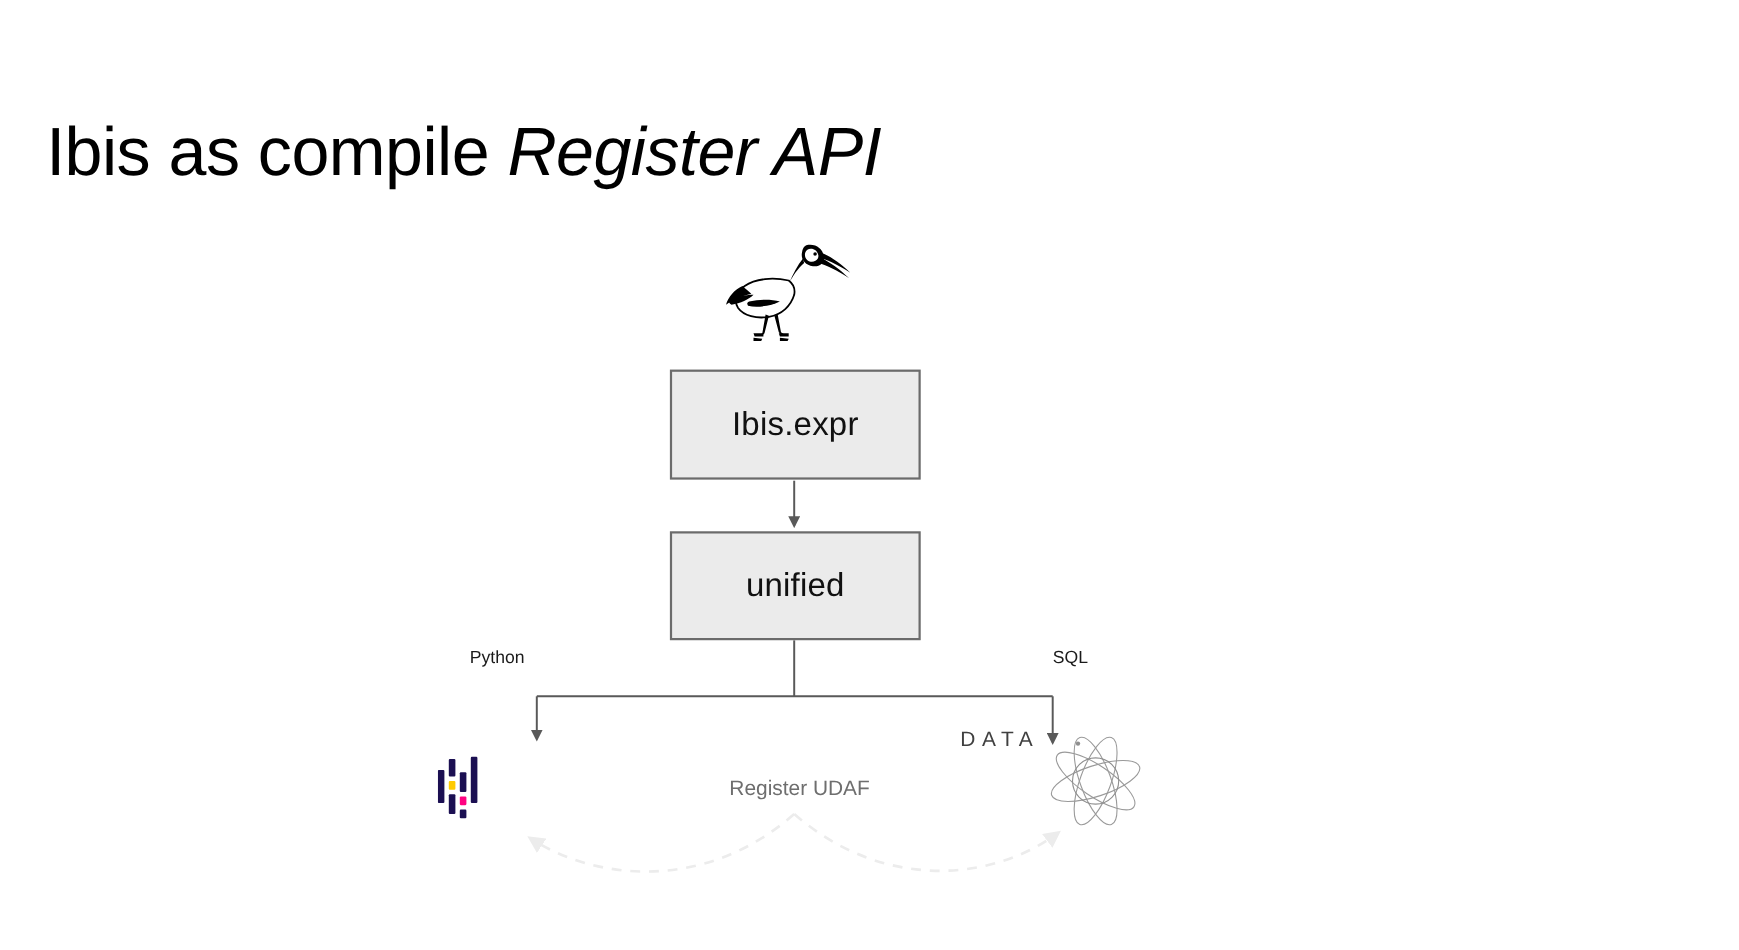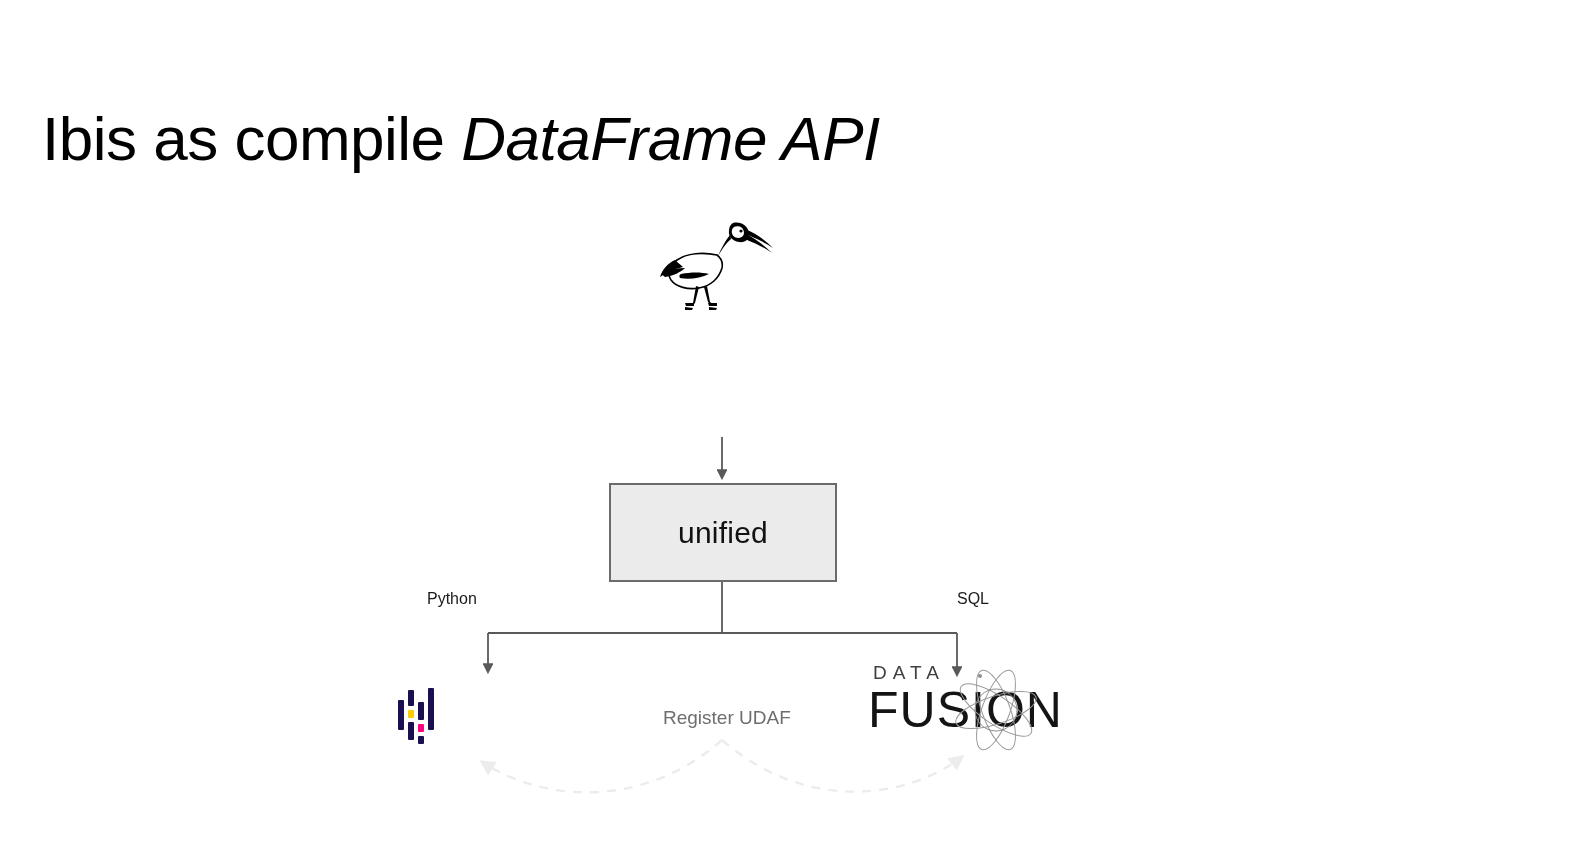--- a/index.html
+++ b/index.html
@@ -161,21 +161,21 @@
     position: absolute;
     left: 82px;
     top: 2px;
     width: 92px;
     height: 92px;
   }
 </style>
 </head>
 <body>
 
-<h1 id="slide-title"><span>Ibis as compile </span><span class="em">DataFrame API</span></h1>
+<h1 id="slide-title"><span>Ibis as compile </span><span class="em">Register API</span></h1>
 
 <div id="diagram">
 
   <div id="ibis-logo">
     <svg viewBox="0 0 120 105" width="120" height="105" aria-hidden="true">
       <g fill="#000000">
 
         <path d="M92 22 C100 25 110 32 118 40 C112 36 103 31 95 28 C93 27 91 25 92 22 Z"></path>
         <path d="M91 26 C99 30 109 37 117 45 C110 40 100 35 92 32 C90 31 89 28 91 26 Z"></path>
 
@@ -217,20 +217,23 @@
     <line x1="488" y1="633" x2="957" y2="633" stroke="#595959" stroke-width="1.8"></line>
 
     <line x1="488" y1="633" x2="488" y2="672" stroke="#595959" stroke-width="1.8" marker-end="url(#arrow-solid)"></line>
 
     <line x1="957" y1="633" x2="957" y2="675" stroke="#595959" stroke-width="1.8" marker-end="url(#arrow-solid)"></line>
 
     <path d="M 722 740 C 640 812 540 800 482 762" fill="none" stroke="#ececec" stroke-width="2.4" stroke-dasharray="9 8" marker-end="url(#arrow-faint)"></path>
     <path d="M 722 740 C 805 812 905 800 962 757" fill="none" stroke="#ececec" stroke-width="2.4" stroke-dasharray="9 8" marker-end="url(#arrow-faint)"></path>
   </svg>
 
+  <div class="proc-box" id="box-ibis-expr">
+    <span>Ibis.expr</span>
+  </div>
 
   <div class="proc-box" id="box-compile">
     <span>unified</span>
   </div>
 
   <div class="branch-label" id="label-python">Python</div>
   <div class="branch-label" id="label-sql">SQL</div>
 
   <div id="label-register-udaf">Register UDAF</div>
 
@@ -242,21 +245,20 @@
       <rect x="10" y="36" width="6" height="18" rx="1" fill="#1b0f52"></rect>
       <rect x="20" y="16" width="6" height="18" rx="1" fill="#1b0f52"></rect>
       <rect x="20" y="38" width="6" height="8" rx="1" fill="#ff0281"></rect>
       <rect x="20" y="50" width="6" height="8" rx="1" fill="#1b0f52"></rect>
       <rect x="30" y="2" width="6" height="42" rx="1" fill="#1b0f52"></rect>
     </svg>
   </div>
 
   <div id="datafusion-logo">
     <div id="df-data">DATA</div>
-    <div id="df-fusion">FUSION</div>
     <svg id="df-atom" viewBox="0 0 92 92" aria-hidden="true">
       <g fill="none" stroke="#9a9a9a" stroke-width="1">
         <ellipse cx="46" cy="46" rx="14" ry="42" transform="rotate(20 46 46)"></ellipse>
         <ellipse cx="46" cy="46" rx="14" ry="42" transform="rotate(72 46 46)"></ellipse>
         <ellipse cx="46" cy="46" rx="14" ry="42" transform="rotate(124 46 46)"></ellipse>
         <ellipse cx="46" cy="46" rx="14" ry="42" transform="rotate(160 46 46)"></ellipse>
         <circle cx="46" cy="46" r="21" stroke="#8f8f8f"></circle>
       </g>
       <circle cx="30" cy="12" r="2" fill="#8f8f8f"></circle>
     </svg>

